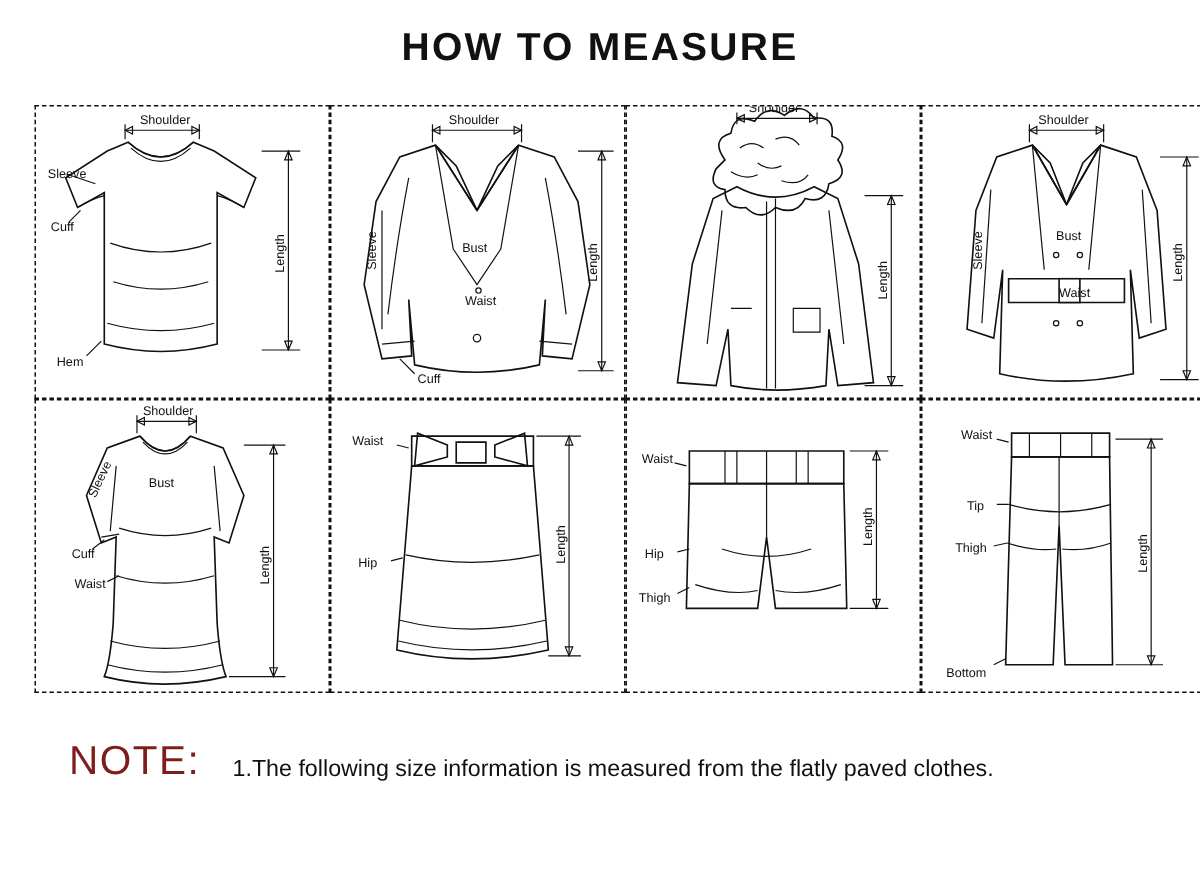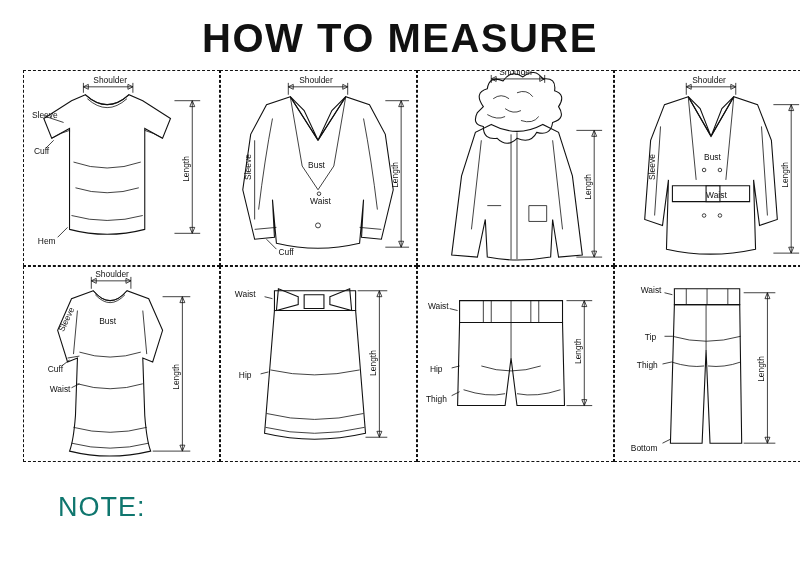--- a/index.html
+++ b/index.html
@@ -20,21 +20,21 @@
     width: 800px;
     height: 586px;
     background: #ffffff;
   }
   .title {
     position: absolute;
     top: 16px;
     left: 0;
     width: 800px;
     text-align: center;
-    font-size: 40px;
+    font-size: 26px;
     font-weight: bold;
     letter-spacing: 1.5px;
     color: #111;
   }
   .grid {
     position: absolute;
     left: 23px;
     top: 70px;
     width: 788px;
     height: 392px;
@@ -57,22 +57,21 @@
     left: 0;
     top: 478px;
     width: 800px;
   }
   .note-label {
     position: absolute;
     left: 46px;
     top: 14px;
     font-size: 27px;
     letter-spacing: 1px;
-    color: #0f766e;
-    margin-left: 12px;
+    color: #7f1d1d;
   }
   .note-lines {
     position: absolute;
     left: 155px;
     top: 18px;
     width: 620px;
   }
   .note-line {
     font-size: 15.5px;
     line-height: 34px;
@@ -405,16 +404,17 @@
         <path class="dim" d="M154 178 l-2.5 -6 h5 z" fill="#111"></path>
         <text x="151" y="116" transform="rotate(-90 151 116)">Length</text>
       </svg>
     </div>
 
   </div>
 
   <div class="note-wrap">
     <div class="note-label">NOTE:</div>
     <div class="note-lines">
+      <div class="note-line">1.The following size information is measured from the flatly paved clothes.</div>
     </div>
   </div>
 
 </div>
 
 </body></html>

